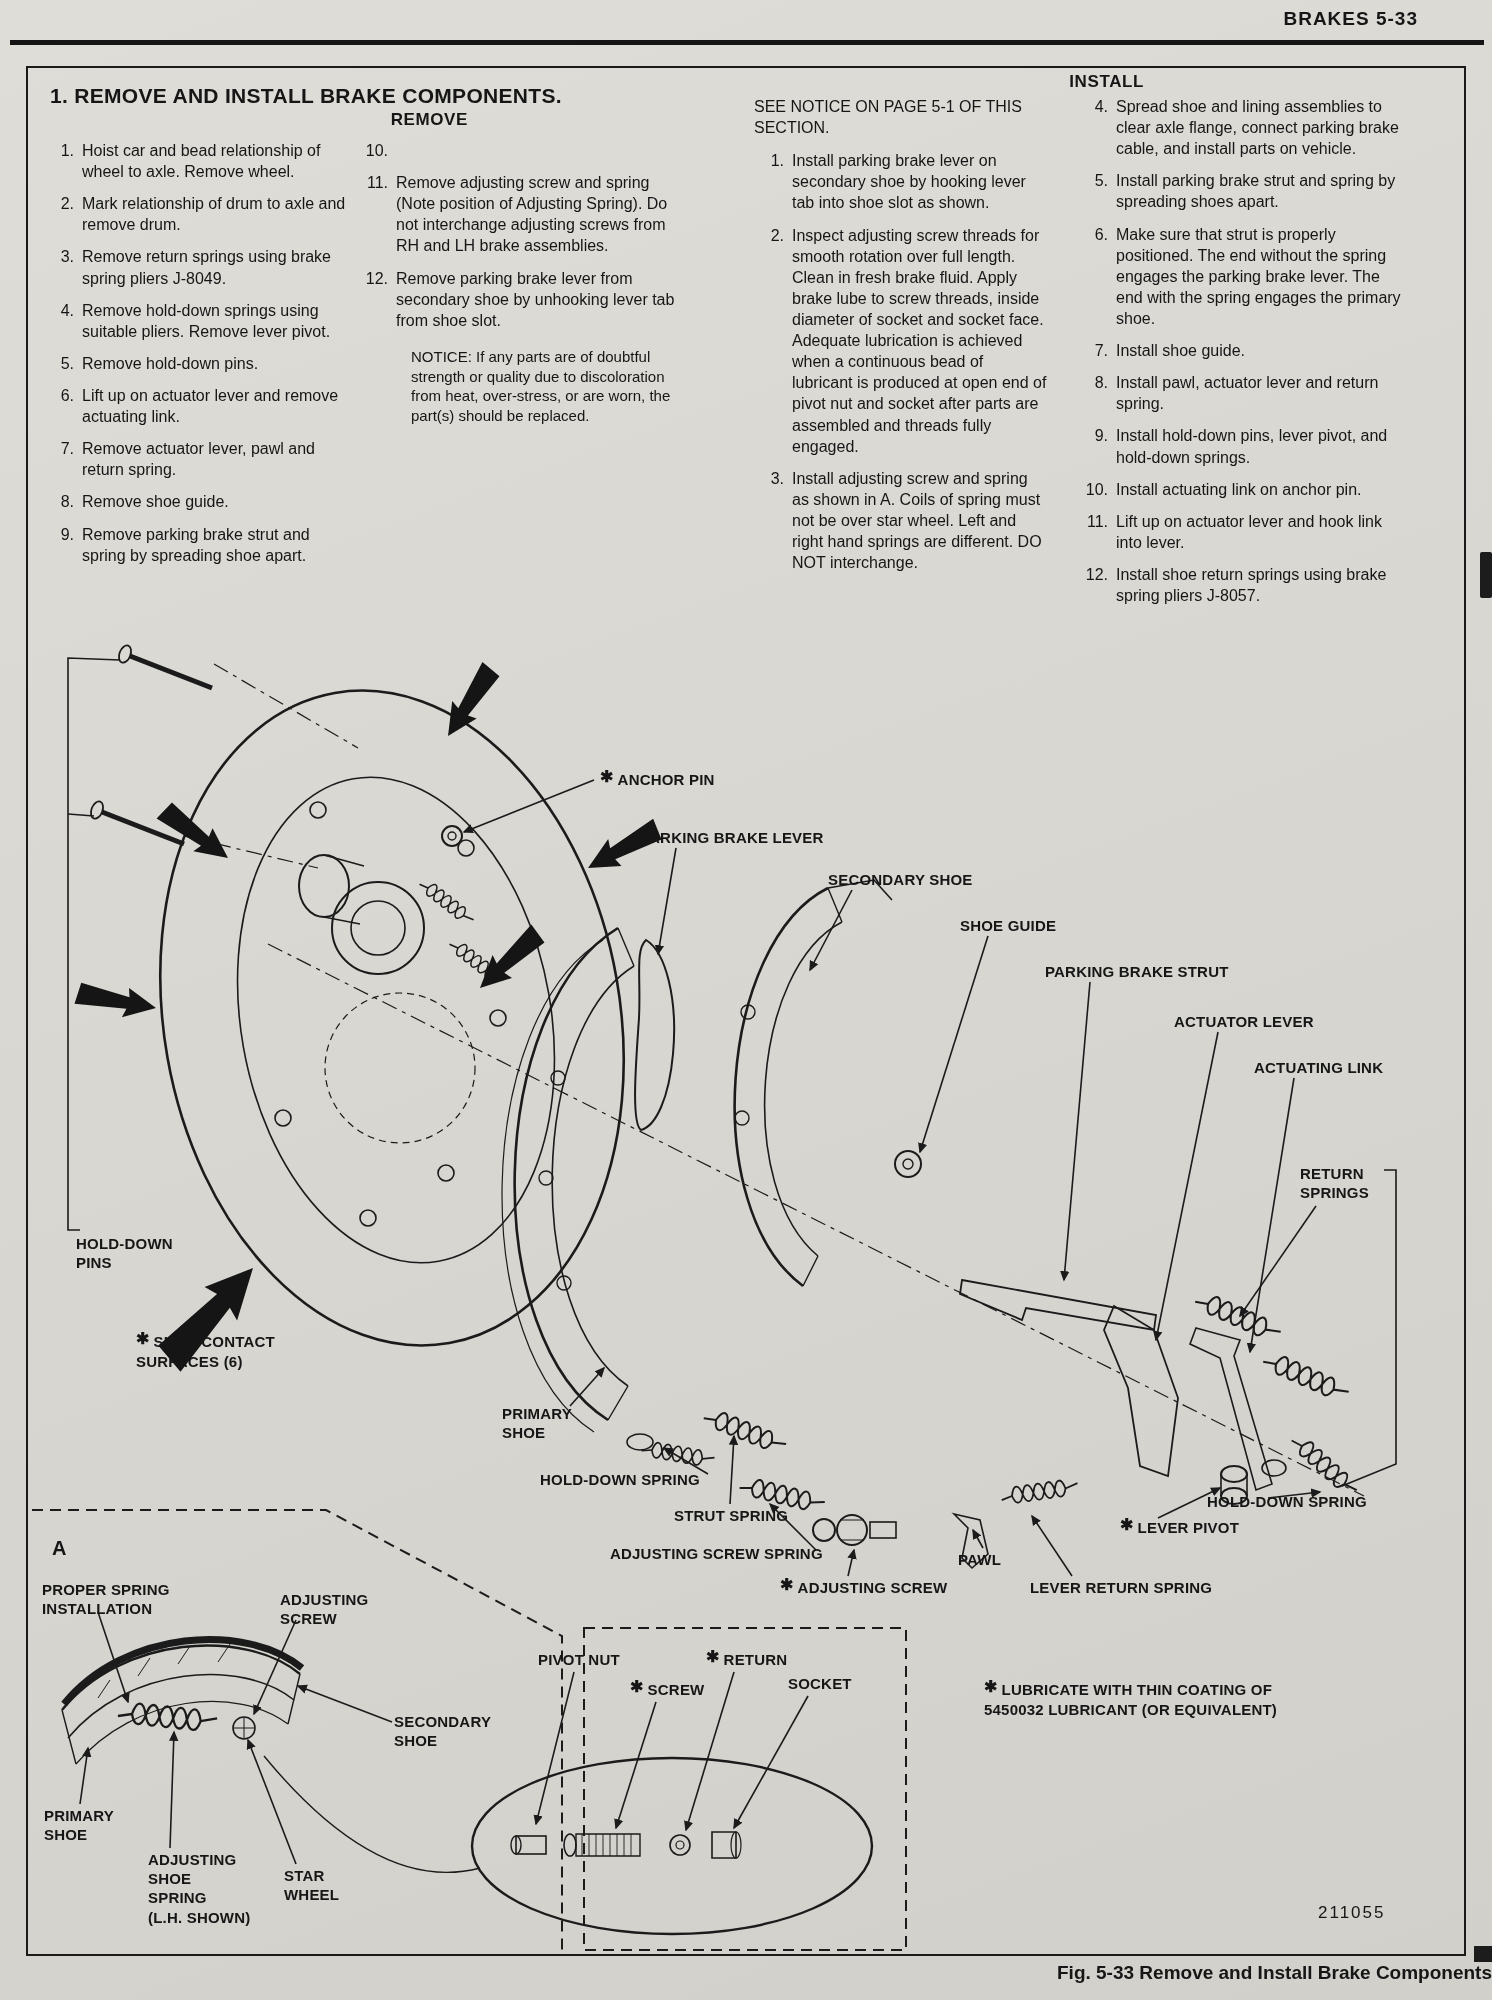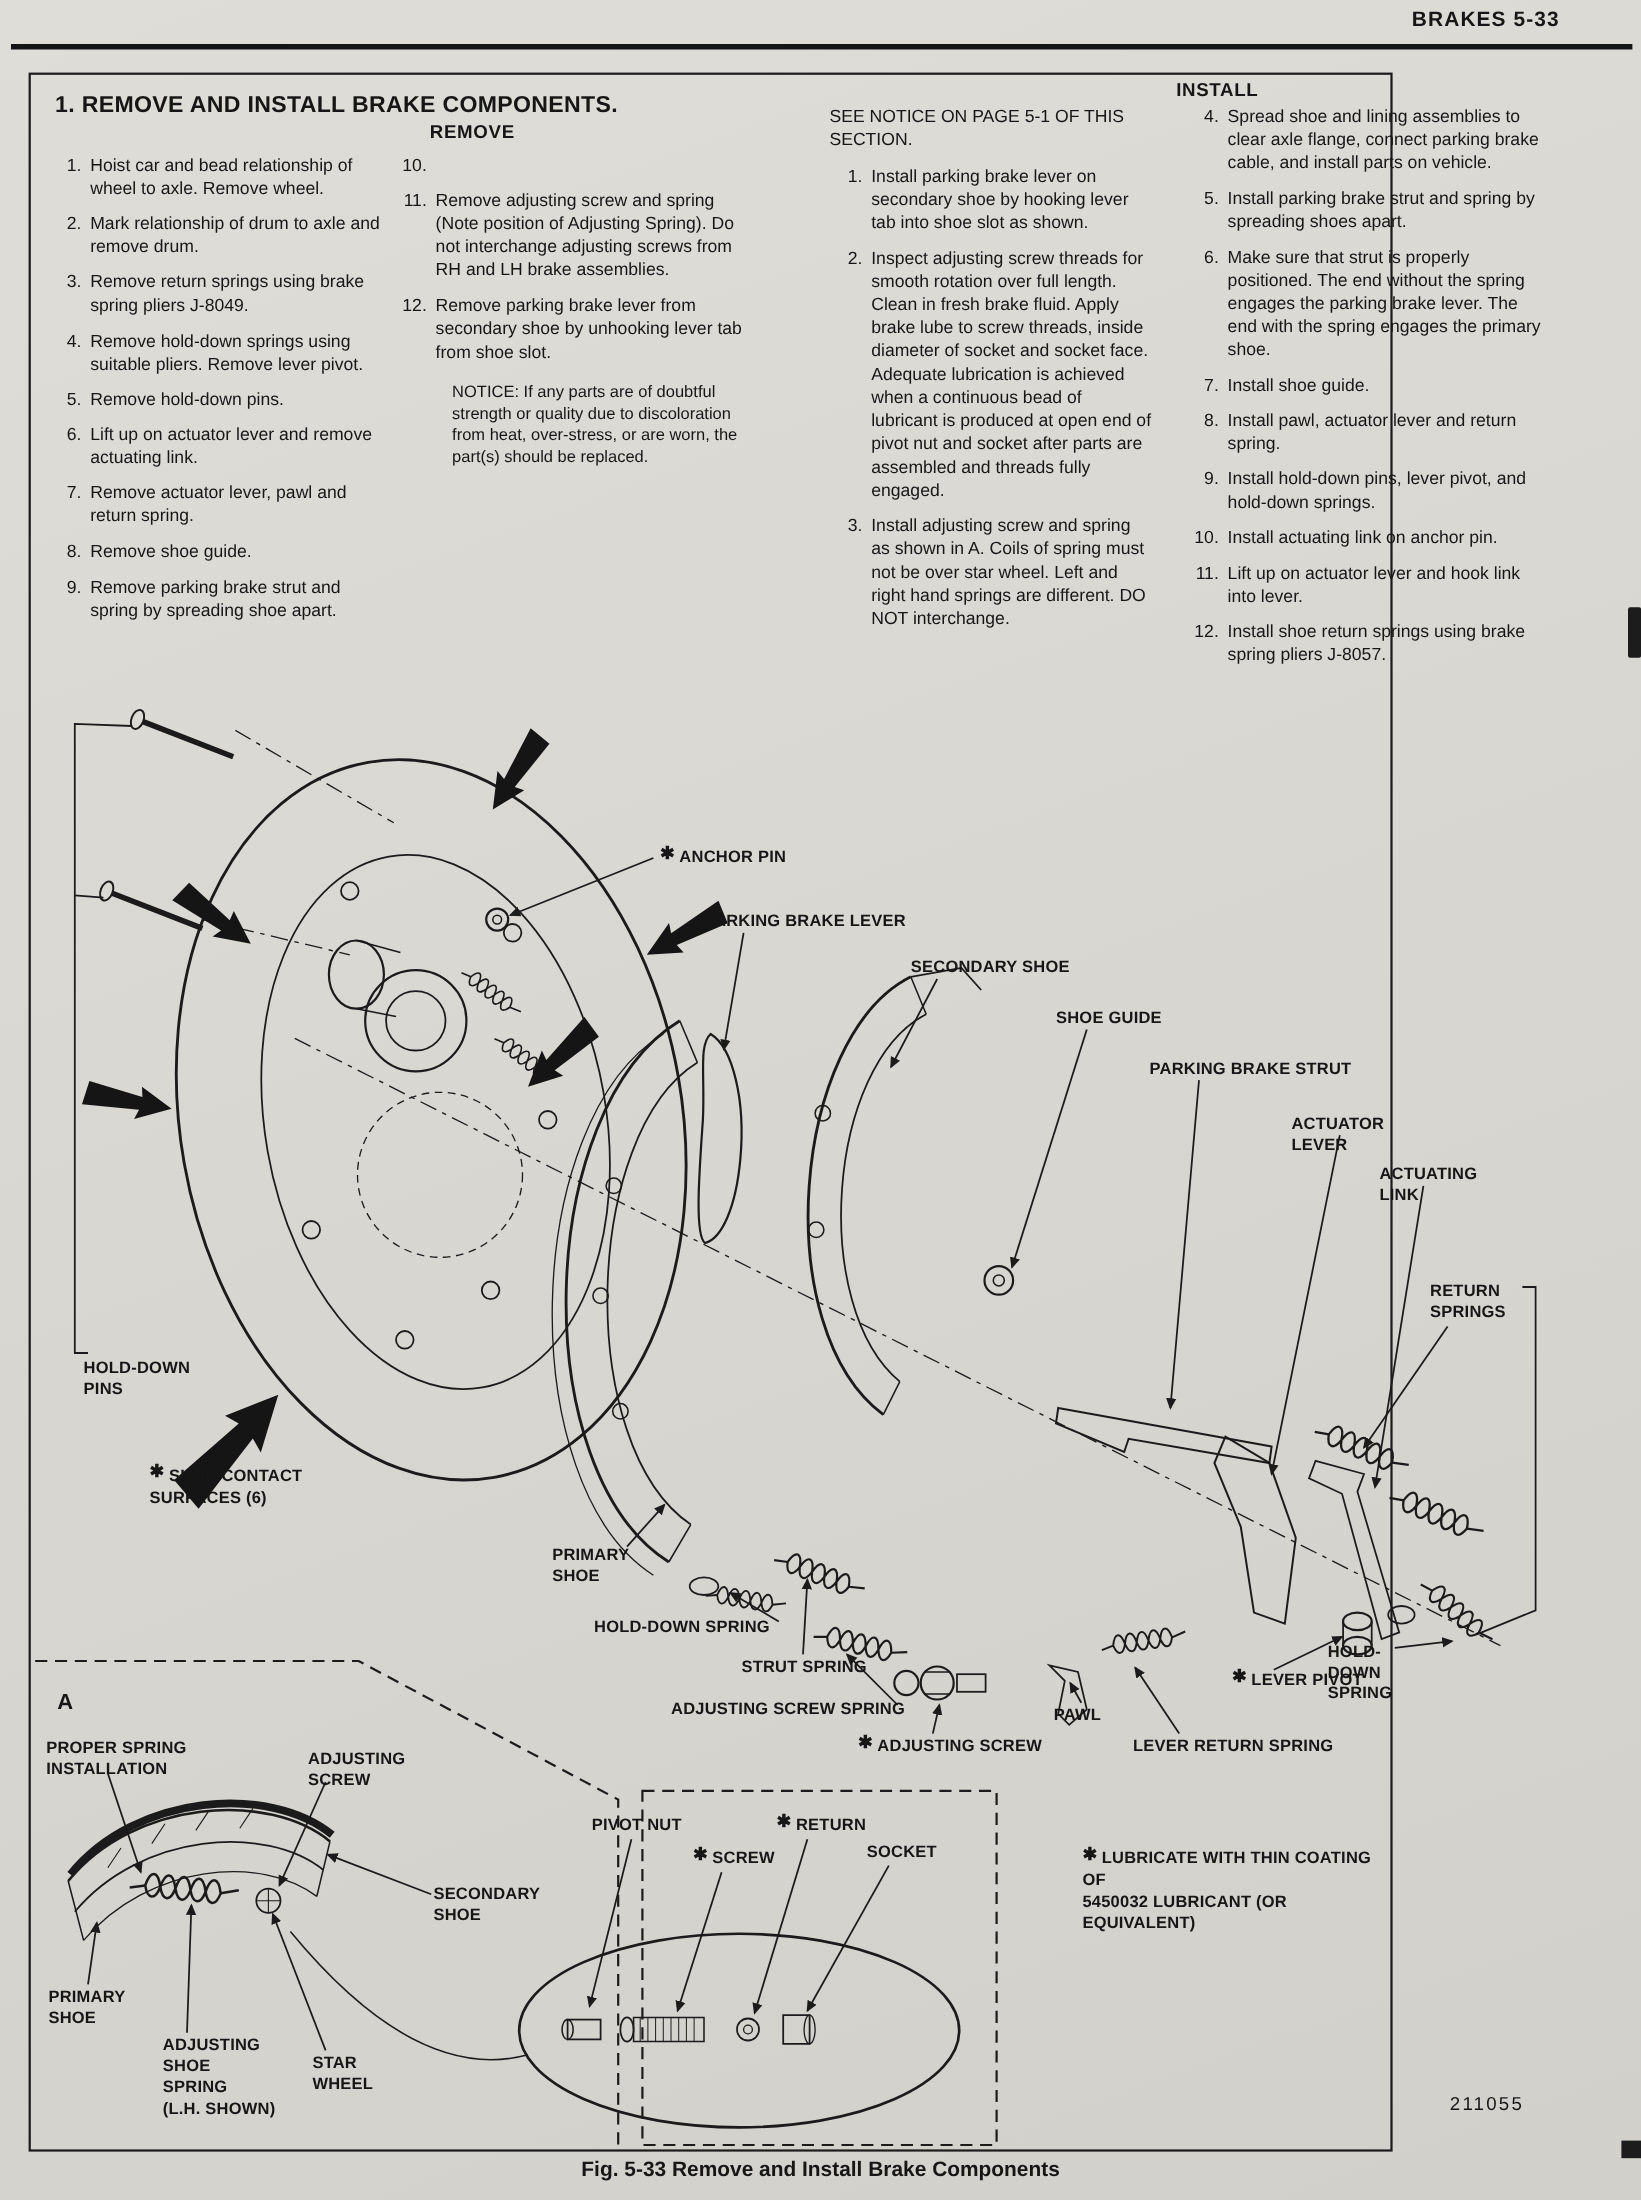--- a/index.html
+++ b/index.html
@@ -1,35 +1,35 @@
 <!DOCTYPE html>
 <html><head>
 <meta charset="utf-8">
 <style>
   *{margin:0;padding:0;box-sizing:border-box}
   body{font-family:"Liberation Sans",sans-serif;background:#b7b6b1}
   .page{position:relative;width:1492px;height:2000px;margin:0 auto;overflow:hidden;color:#161616;
         background:linear-gradient(160deg,#deddd8 0%,#d8d7d2 45%,#d1d0cb 100%)}
   .hdr{position:absolute;top:8px;right:74px;font-size:19px;font-weight:bold;letter-spacing:1px}
   .hdr-rule{position:absolute;top:40px;left:10px;right:8px;height:5px;background:#151515}
-  .main-box{position:absolute;left:26px;top:66px;width:1240px;height:1890px;border:2.5px solid #1a1a1a}
+  .main-box{position:absolute;left:26px;top:66px;width:1440px;height:1890px;border:2.5px solid #1a1a1a}
   .title{position:absolute;left:22px;top:16px;font-size:21px;font-weight:bold;letter-spacing:.3px}
   .colhead{position:absolute;font-size:17px;font-weight:bold;letter-spacing:.6px;text-align:right}
   .col{position:absolute}
   .step{display:flex;margin-bottom:11px;font-size:16px;line-height:1.32}
   .step .n{flex:0 0 30px;width:30px;text-align:right;margin-right:8px}
   .step .t{flex:1}
   .notice{margin-left:53px;font-size:15px;line-height:1.32;margin-top:16px}
   .intro{font-size:16px;line-height:1.32;margin-bottom:12px}
   .dlabel{position:absolute;font-size:15px;font-weight:bold;line-height:1.28;white-space:pre-line;letter-spacing:.2px}
   .dlabel .star{font-size:16px;margin-right:4px;position:relative;top:-3px}
   .dlabel .star:empty{display:none}
   .label-a{font-size:20px}
   .figno{font-weight:normal;font-size:17px;letter-spacing:2px}
-  .caption{position:absolute;left:0;right:0;top:1962px;text-align:center;font-size:19px;font-weight:bold}
+  .caption{position:absolute;left:0;right:0;top:1962px;text-align:right;font-size:19px;font-weight:bold}
   svg.art{position:absolute;left:0;top:0;width:1440px;height:1890px}
   .artifact{position:absolute;background:#1c1c1c}
 </style>
 </head>
 <body>
 
 <div class="page">
 
   <div class="hdr">BRAKES 5-33</div>
   <div class="hdr-rule"></div>

